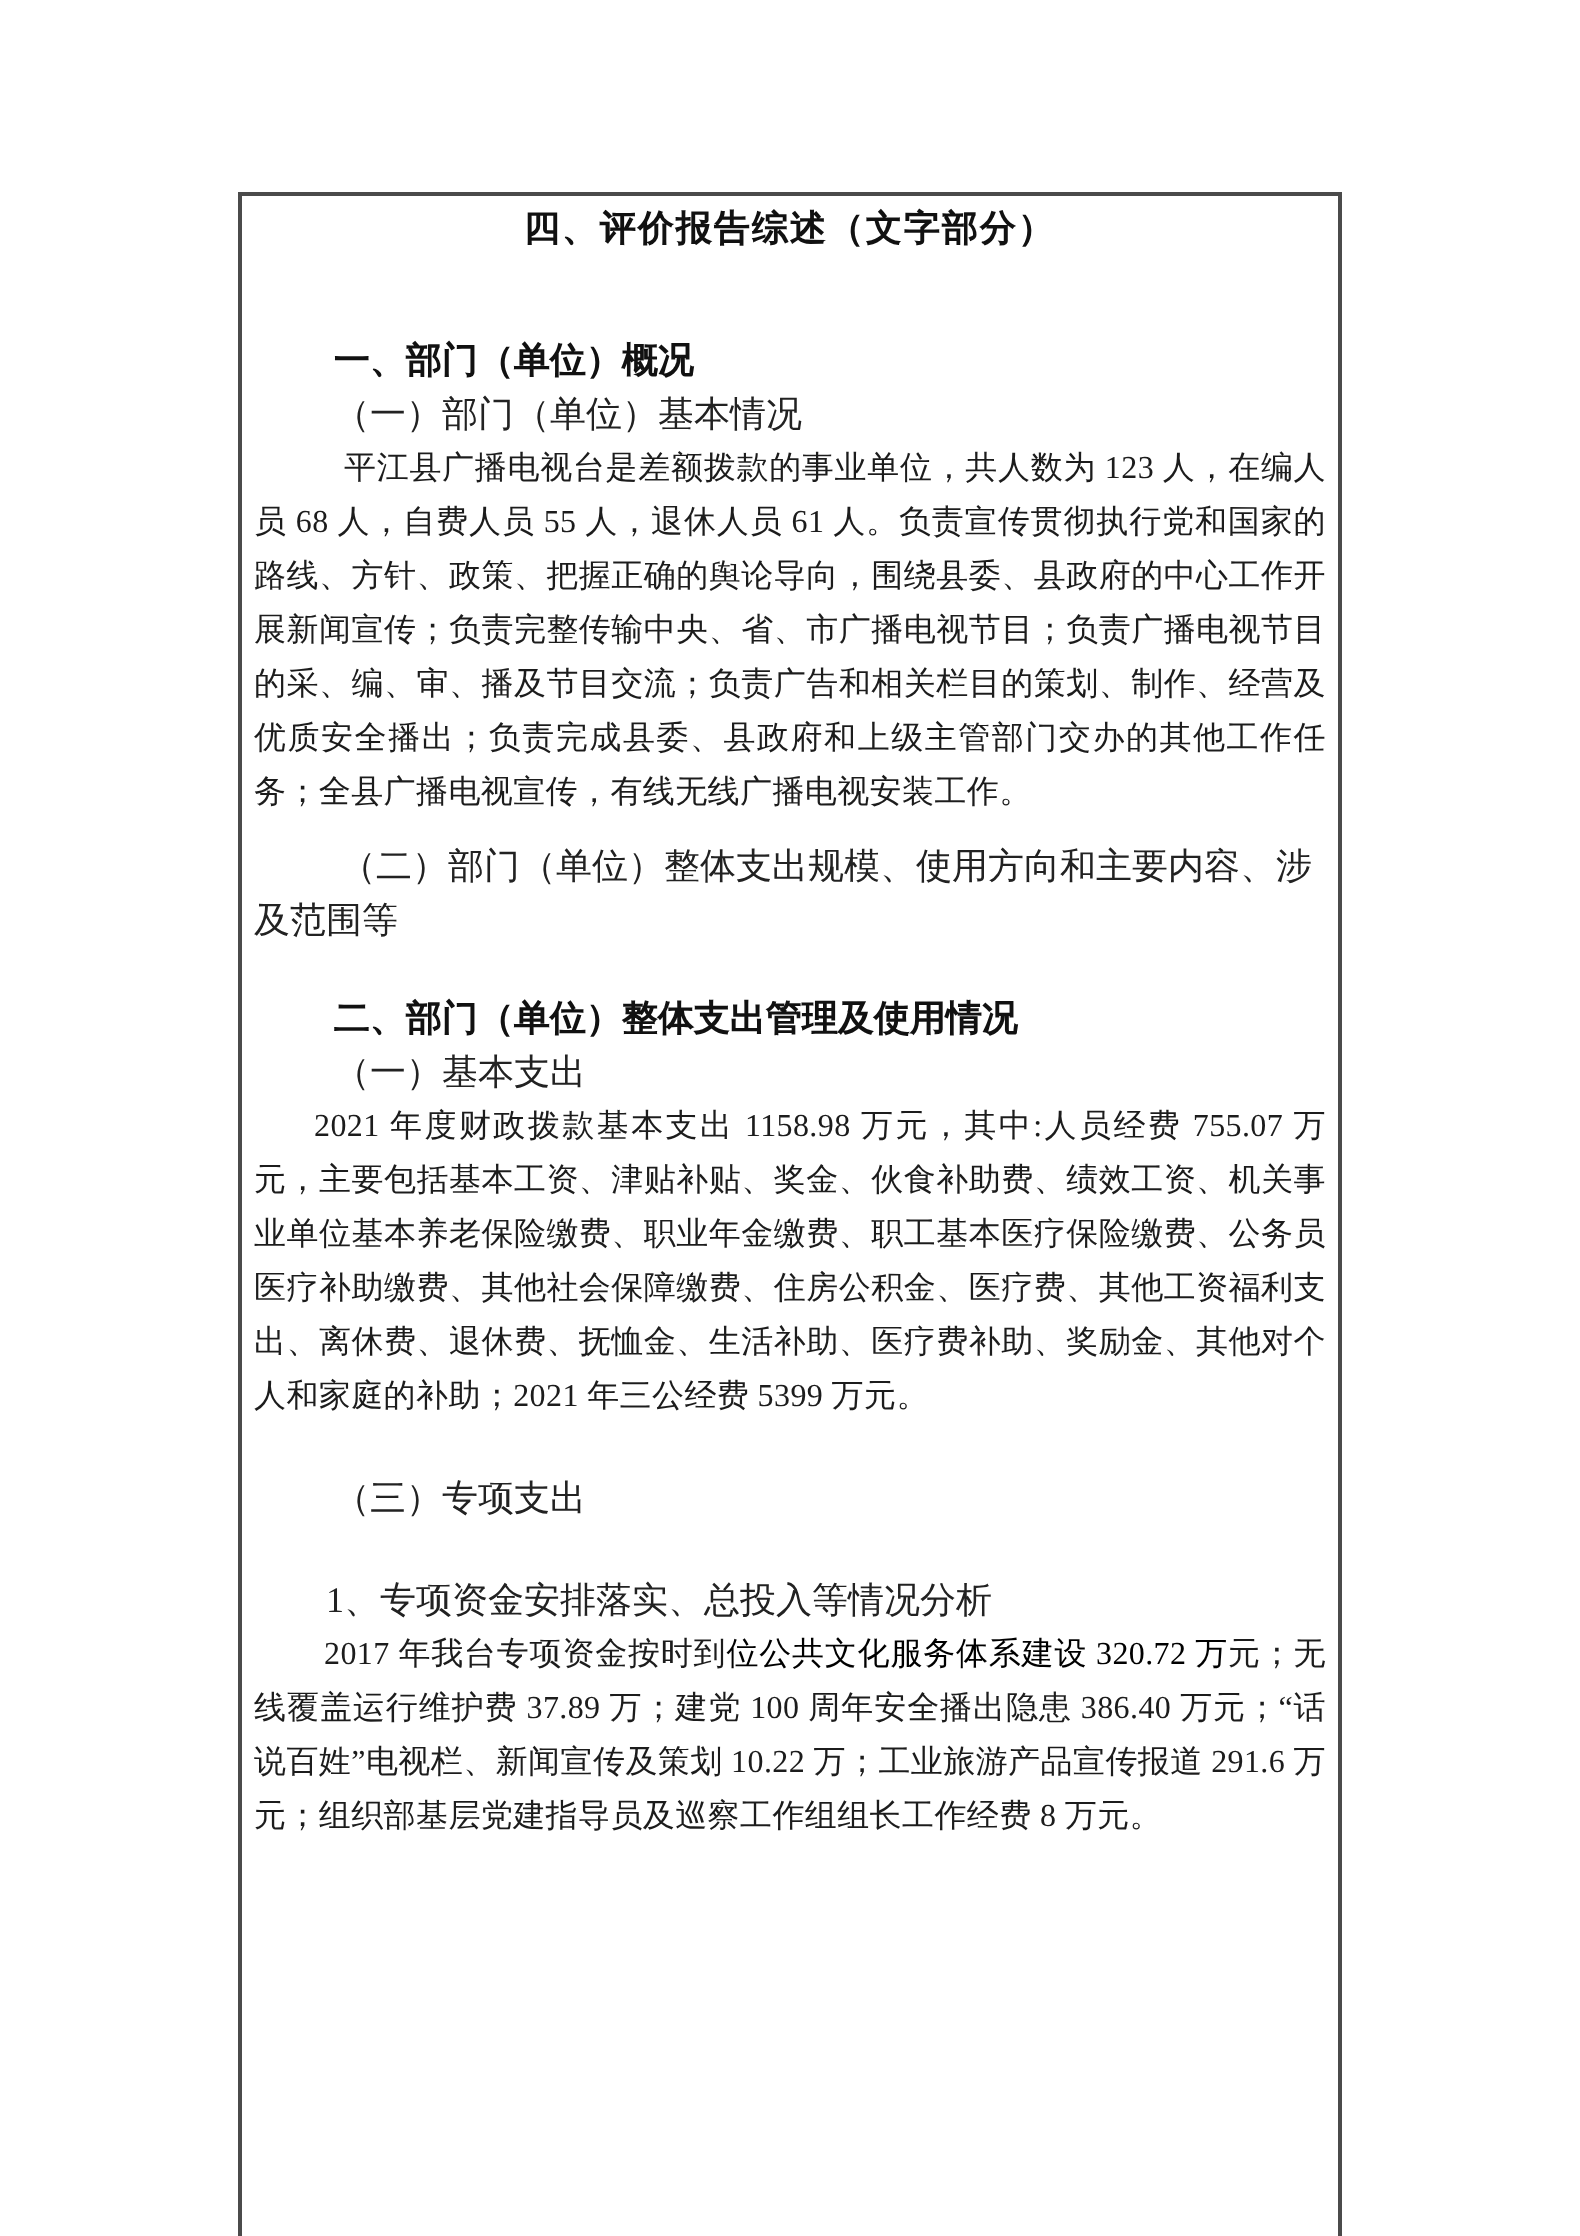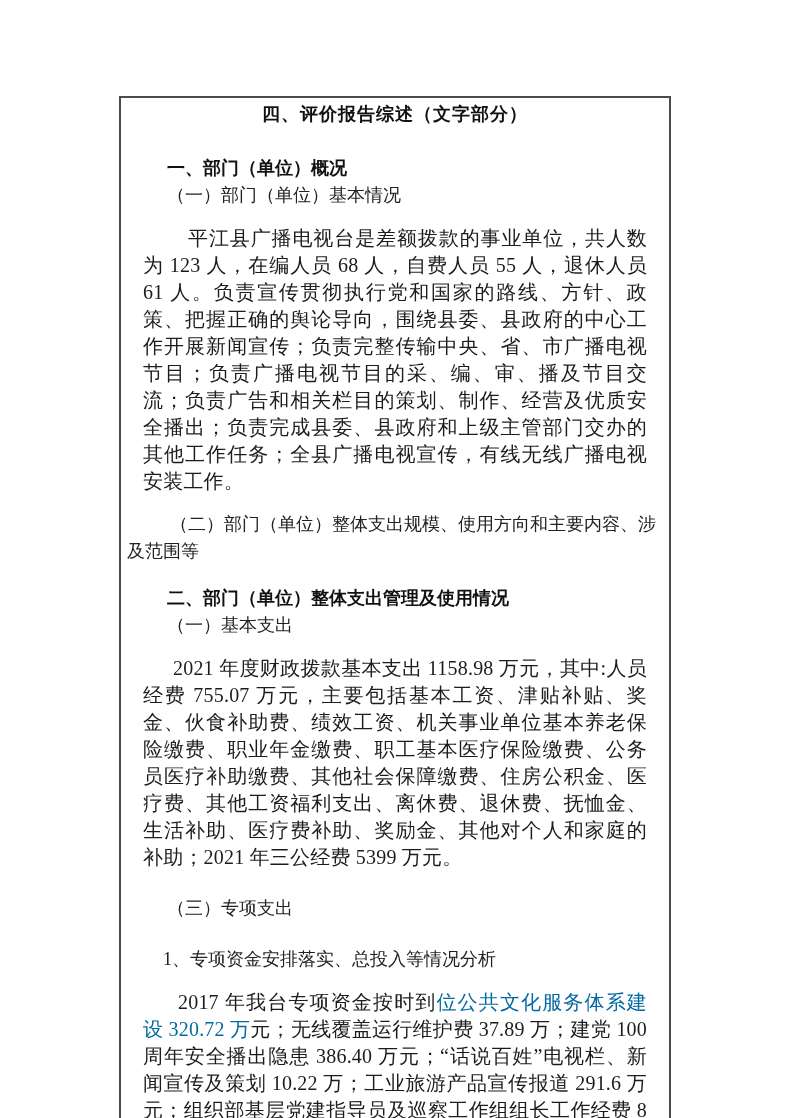--- a/index.html
+++ b/index.html
@@ -50,53 +50,53 @@
     padding-left: 40px;
     color: #222222;
   }
   .h-item {
     font-size: 18px;
     line-height: 27px;
     padding-left: 36px;
     color: #222222;
   }
   .para {
-    margin: 16px;
-    font-size: 20px;
+    margin: 0;
+    font-size: 16px;
     line-height: 27px;
     text-align: justify;
     letter-spacing: 0.2px;
     color: #1c1c1c;
   }
   .ind-45 { text-indent: 45px; }
   .ind-43 { text-indent: 43px; }
   .ind-30 { text-indent: 30px; }
   .ind-35 { text-indent: 35px; }
-  .mt-h1   { margin-top: 28px; }
+  .mt-h1   { margin-top: 40px; }
   .mt-sub2 { margin-top: 12px; }
   .mt-h2   { margin-top: 20px; }
   .mt-s3   { margin-top: 24px; }
   .mt-item { margin-top: 24px; }
-  .blue-text { color: #0369a1; }
+  .blue-text { color: #000000; }
   div { margin: 0; }
 </style>
 </head>
 <body>
 
 <div class="doc-frame">
 
   <div class="doc-title">四、评价报告综述（文字部分）</div>
 
   <div class="h-bold mt-h1">一、部门（单位）概况</div>
 
   <div class="h-sub">（一）部门（单位）基本情况</div>
 
   <p class="para ind-45">平江县广播电视台是差额拨款的事业单位，共人数为 123 人，在编人员 68 人，自费人员 55 人，退休人员 61 人。负责宣传贯彻执行党和国家的路线、方针、政策、把握正确的舆论导向，围绕县委、县政府的中心工作开展新闻宣传；负责完整传输中央、省、市广播电视节目；负责广播电视节目的采、编、审、播及节目交流；负责广告和相关栏目的策划、制作、经营及优质安全播出；负责完成县委、县政府和上级主管部门交办的其他工作任务；全县广播电视宣传，有线无线广播电视安装工作。</p>
 
-  <div class="h-sub ind-43 mt-sub2" style="padding-left:0;">（二）部门（单位）整体支出规模、使用方向和主要内容、涉及范围等</div>
+  <div class="h-sub ind-43 mt-sub2" style="padding-left:0;font-family:Liberation Mono, monospace;">（二）部门（单位）整体支出规模、使用方向和主要内容、涉及范围等</div>
 
 
   <div class="h-bold mt-h2">二、部门（单位）整体支出管理及使用情况</div>
 
   <div class="h-sub">（一）基本支出</div>
 
   <p class="para ind-30">2021 年度财政拨款基本支出 1158.98 万元，其中:人员经费 755.07 万元，主要包括基本工资、津贴补贴、奖金、伙食补助费、绩效工资、机关事业单位基本养老保险缴费、职业年金缴费、职工基本医疗保险缴费、公务员医疗补助缴费、其他社会保障缴费、住房公积金、医疗费、其他工资福利支出、离休费、退休费、抚恤金、生活补助、医疗费补助、奖励金、其他对个人和家庭的补助；2021 年三公经费 5399 万元。</p>
 
   <div class="h-sub mt-s3">（三）专项支出</div>
 

